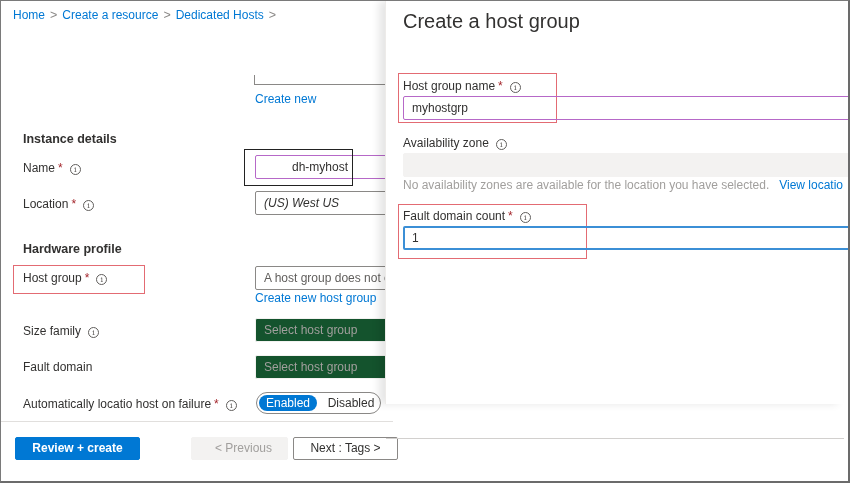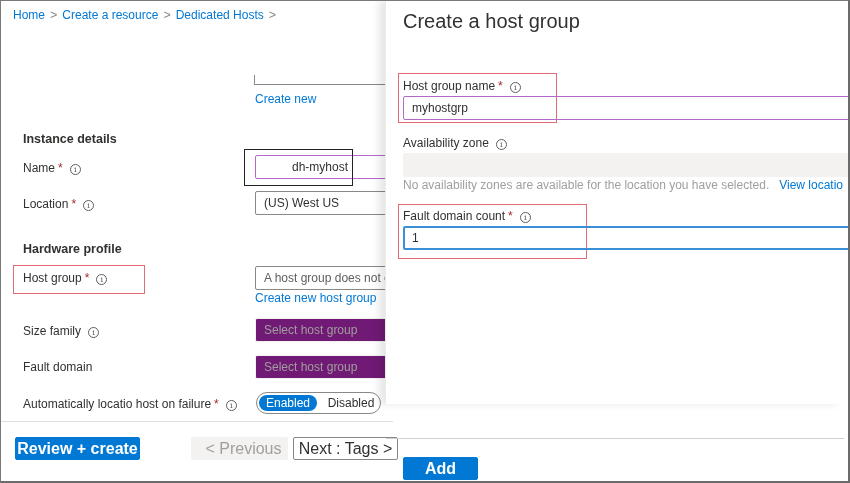--- a/index.html
+++ b/index.html
@@ -17,33 +17,33 @@
     .cut-field { position: absolute; left: 253px; top: 74px; width: 140px; height: 10px; border-left: 1px solid #8a8886; border-bottom: 1px solid #8a8886; }
     .link { color: #0078d4; font-size: 12px; cursor: pointer; }
     .create-new { position: absolute; left: 254px; top: 91px; }
 
     .section-h { position: absolute; left: 22px; font-size: 12.5px; font-weight: 600; color: #323130; }
     .lbl { position: absolute; left: 22px; font-size: 12px; color: #323130; white-space: nowrap; }
     .req { color: #a4262c; margin-left: 3px; }
     .info { display: inline-block; width: 11px; height: 11px; border: 1px solid #605e5c; border-radius: 50%; font-size: 8px; line-height: 9px; text-align: center; color: #605e5c; margin-left: 7px; vertical-align: 0px; font-family: "DejaVu Serif", serif; }
 
     .input { position: absolute; height: 24px; border: 1px solid #8a8886; border-radius: 2px; font-size: 12px; padding: 4px 8px; color: #323130; white-space: nowrap; overflow: hidden; background: #fff; }
-    .input.disabled { background: #701a75; border-color: #f3f2f1; color: #a19f9d; }
+    .input.disabled { background: #14532d; border-color: #f3f2f1; color: #a19f9d; }
     .input.placeholder-like { color: #605e5c; }
     .input.purple { border-color: #b668c8; padding-left: 36px; }
 
     .annot-black { position: absolute; border: 1px solid #222; }
     .annot-red { position: absolute; border: 1px solid #e36b73; }
 
     .toggle { position: absolute; left: 255px; top: 391px; width: 125px; height: 22px; border: 1px solid #8a8886; border-radius: 11px; font-size: 12px; }
     .toggle .on { position: absolute; left: 2px; top: 2px; width: 58px; height: 16px; background: #0078d4; color: #fff; border-radius: 8px; text-align: center; line-height: 16px; }
     .toggle .off { position: absolute; left: 68px; top: 2px; width: 52px; height: 16px; color: #323130; text-align: center; line-height: 16px; }
 
     .left-footer-line { position: absolute; left: 0; top: 420px; width: 392px; height: 1px; background: #e1dfdd; }
-    .btn { position: absolute; height: 23px; font-size: 16px; text-align: center; line-height: 21px; border-radius: 2px; cursor: pointer; white-space: nowrap; }
+    .btn { position: absolute; height: 23px; font-size: 12px; text-align: center; line-height: 21px; border-radius: 2px; cursor: pointer; white-space: nowrap; }
     .btn.primary { background: #0078d4; color: #fff; font-weight: 600; border: 1px solid #0078d4; }
     .btn.disabled { background: #f3f2f1; color: #a19f9d; border: 1px solid #f3f2f1; padding-left: 8px; }
     .btn.secondary { background: #fff; color: #323130; border: 1px solid #8a8886; }
 
     
     .right { position: absolute; left: 384px; top: 0; width: 458px; height: 403px; background: #fff; box-shadow: -6px 0 8px rgba(0,0,0,0.10); border-left: 1px solid #edebe9; }
     .blade-title { position: absolute; left: 17px; top: 9px; font-size: 20px; font-weight: 400; color: #323130; white-space: nowrap; }
     .r-lbl { position: absolute; left: 17px; font-size: 12px; color: #323130; white-space: nowrap; }
     .r-input { position: absolute; left: 17px; width: 460px; height: 24px; border: 1px solid #b668c8; border-radius: 2px; font-size: 12px; padding: 4px 8px; color: #323130; }
     .r-input.focus { border: 2px solid #3b8fd6; padding: 3px 7px; }
@@ -70,21 +70,21 @@
 
     <div class="lbl" style="top:160px;">
       <span>Name</span><span class="req">*</span><span class="info">i</span>
     </div>
     <div class="input purple" style="left:254px; top:154px; width:140px;">dh-myhost</div>
     <div class="annot-black" style="left:243px; top:148px; width:109px; height:37px;"></div>
 
     <div class="lbl" style="top:196px;">
       <span>Location</span><span class="req">*</span><span class="info">i</span>
     </div>
-    <div class="input" style="left:254px; top:190px; width:140px;">(US) West US</div>
+    <div class="input" style="left:254px; top:190px; width:140px;font-style:italic;">(US) West US</div>
 
     <div class="section-h" style="top:241px;">Hardware profile</div>
 
     <div class="annot-red" style="left:12px; top:264px; width:132px; height:29px;"></div>
     <div class="lbl" style="top:270px;">
       <span>Host group</span><span class="req">*</span><span class="info">i</span>
     </div>
     <div class="input placeholder-like" style="left:254px; top:265px; width:140px;">A host group does not e</div>
     <span class="link" style="position:absolute; left:254px; top:290px;">Create new host group</span>
 
@@ -127,16 +127,15 @@
       <span>No availability zones are available for the location you have selected.</span><span class="link">View locatio</span>
     </div>
 
     <div class="annot-red" style="left:12px; top:203px; width:189px; height:55px;"></div>
     <div class="r-lbl" style="top:208px;">
       <span>Fault domain count</span><span class="req">*</span><span class="info">i</span>
     </div>
     <div class="r-input focus" style="top:225px;">1</div>
 
     <div class="right-footer-line"></div>
-    <div class="btn primary" style="left:17px; top:456px; width:75px;">Add</div>
   </div>
 
 </div>
 
 </body></html>

